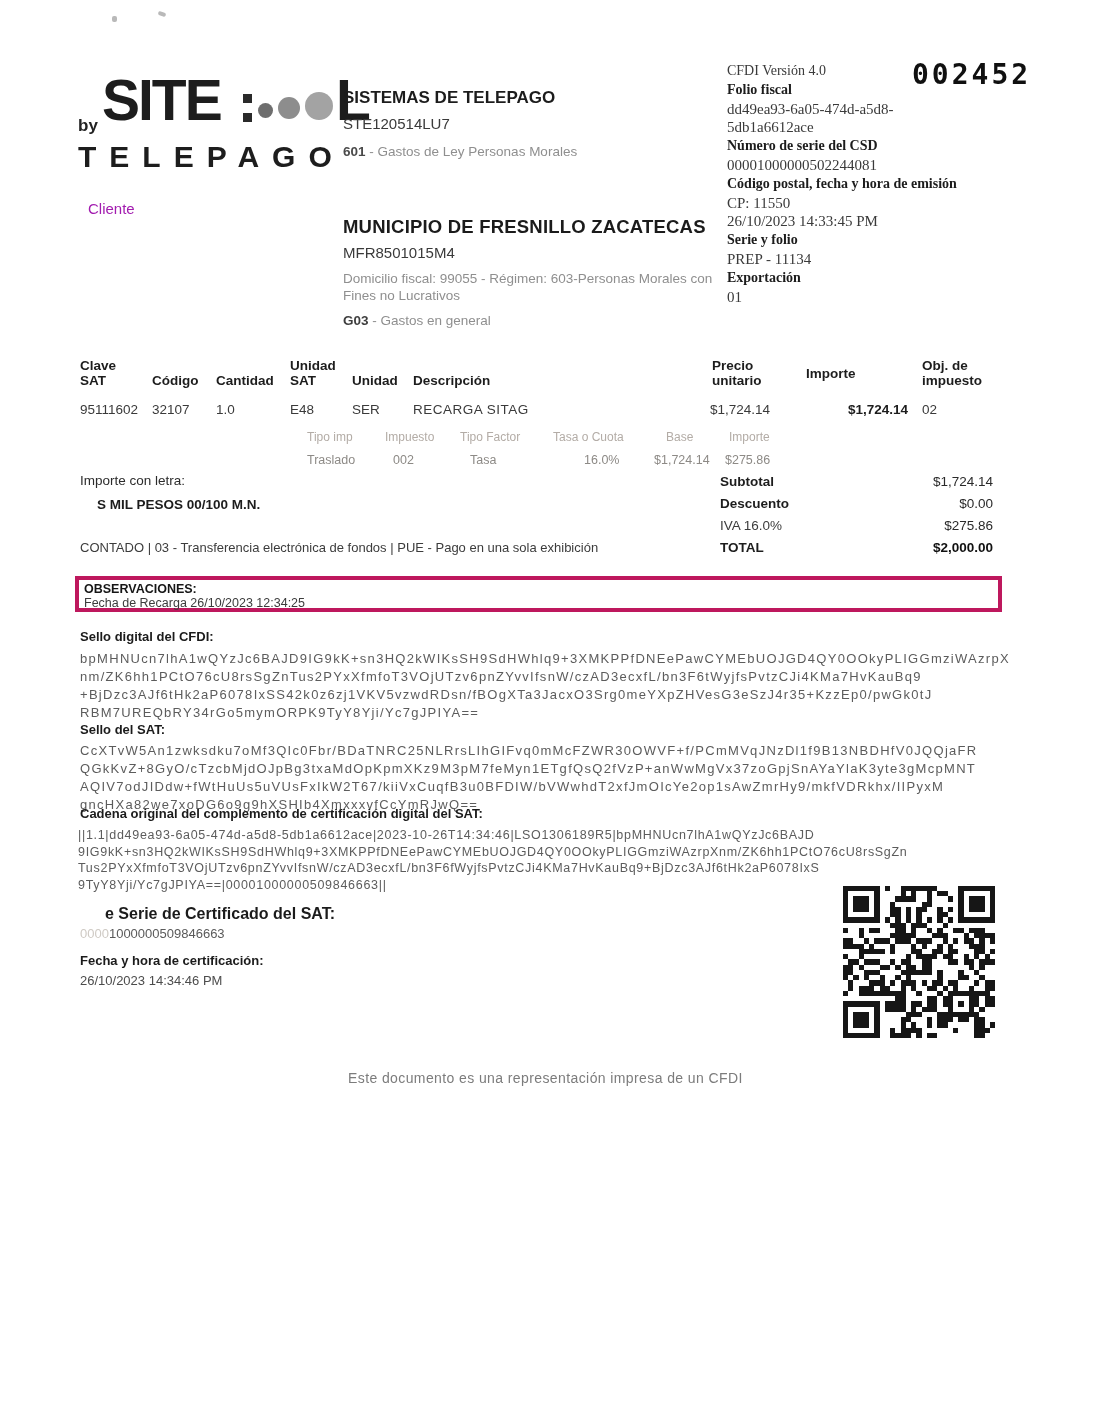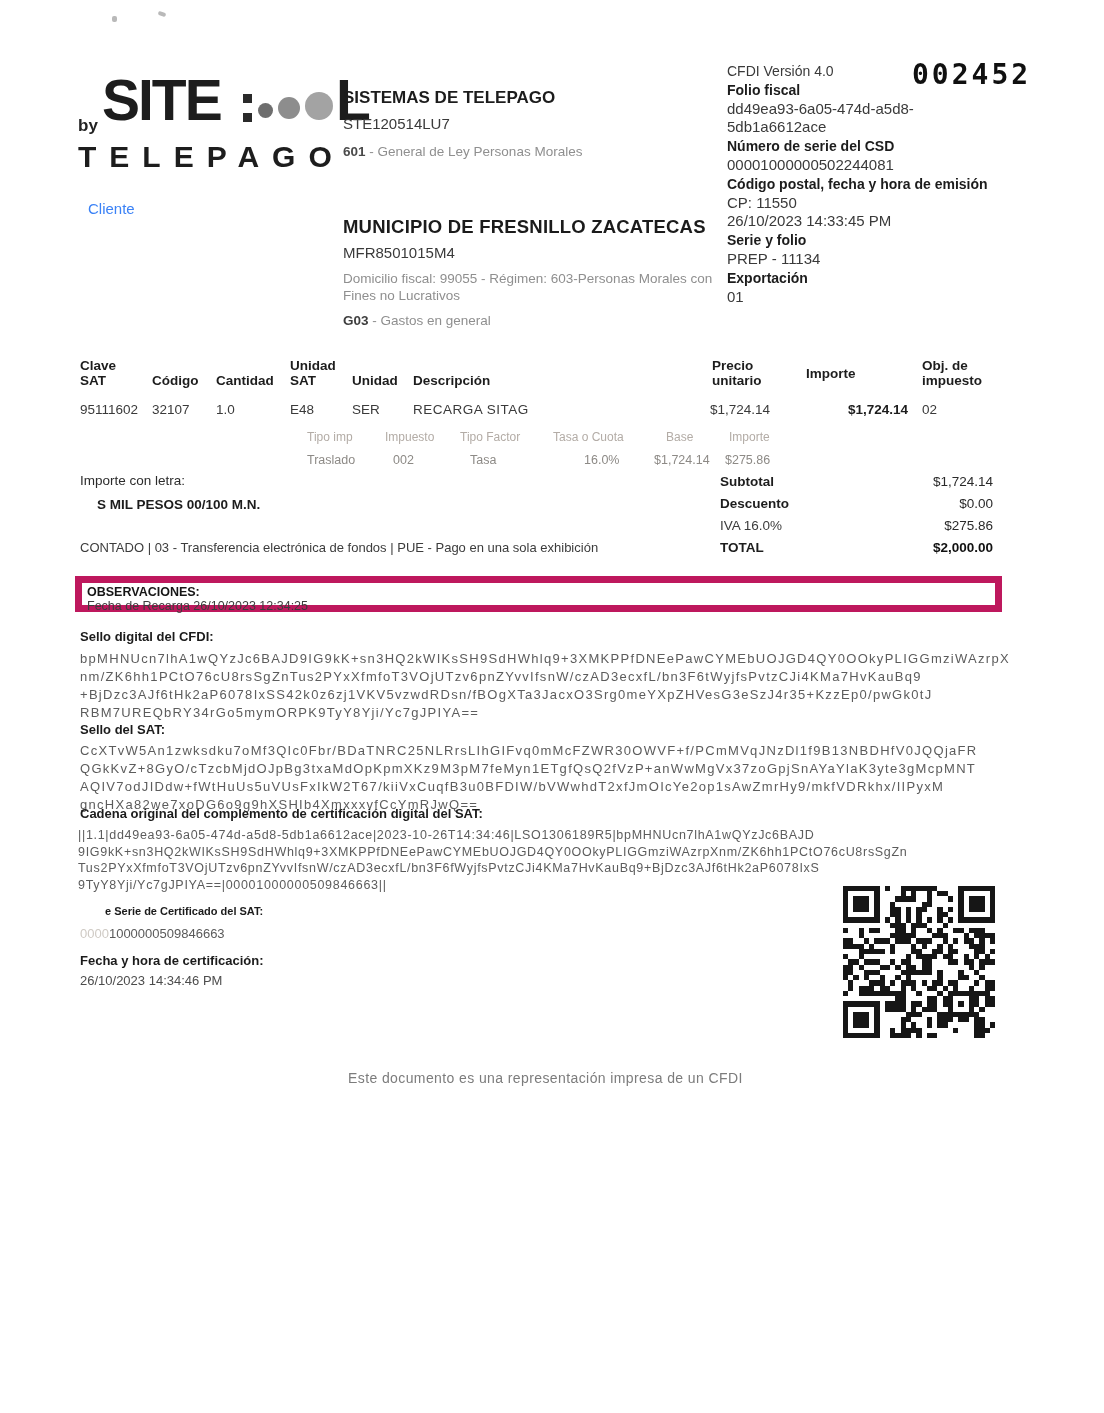--- a/index.html
+++ b/index.html
@@ -29,21 +29,21 @@
 
   
   .th { font-size:13.5px; font-weight:bold; color:#1d1d1d; line-height:15px; }
   .td { font-size:13.5px; color:#3a3a3a; }
   .tax-h { font-size:12px; color:#b3aca6; }
   .tax-v { font-size:12.5px; color:#8d8a86; }
 
   .tot-label { font-size:13.5px; color:#1d1d1d; }
   .tot-val { font-size:13.5px; color:#2a2a2a; text-align:right; width:143px; }
 
-  .obs-box { border:7px solid #be185d; }
+  .obs-box { border:4px solid #be185d; }
 
   .seal-head { font-size:13px; font-weight:bold; color:#1b1b1b; }
   .seal-text { font-size:13px; color:#5c5c5c; letter-spacing:1.3px; line-height:18px; }
   .cadena-text { font-size:12.5px; color:#5c5c5c; letter-spacing:0.7px; line-height:16.5px; }
 
   .footer-note { font-size:14px; color:#7c7c7c; letter-spacing:0.4px; }
   .artifact { background:#b9b9b9; }
 </style>
 </head>
 <body>
@@ -63,43 +63,43 @@
     <span class="dot" style="left:227px;top:24px;width:28px;height:28px;background:#a3a3a3;"></span>
     <span class="abs logo-word" style="left:258px;top:4px;">L</span>
     <span class="abs logo-sub" style="left:0;top:72px;">TELEPAGO</span>
   </div>
 
   <div class="abs" style="left:343px;top:88px;">
     <div class="issuer-name">SISTEMAS DE TELEPAGO</div>
     <div style="font-size:15px;color:#3a3a3a;margin-top:7px;">STE120514LU7</div>
     <div style="font-size:13.5px;margin-top:12px;">
       <span class="b" style="color:#4a4a4a;">601</span>
-      <span class="muted">- General de Ley Personas Morales</span>
+      <span class="muted">- Gastos de Ley Personas Morales</span>
     </div>
   </div>
 
-  <div class="abs" style="left:727px;top:62px;width:290px;">
+  <div class="abs" style="left:727px;top:62px;width:290px;font-family:Liberation Serif, serif;">
     <div class="fr-val" style="font-size:14px;">CFDI Versión 4.0</div>
     <div class="fr-label">Folio fiscal</div>
     <div class="fr-val">dd49ea93-6a05-474d-a5d8-</div>
     <div class="fr-val">5db1a6612ace</div>
     <div class="fr-label">Número de serie del CSD</div>
     <div class="fr-val">00001000000502244081</div>
     <div class="fr-label">Código postal, fecha y hora de emisión</div>
     <div class="fr-val">CP: 11550</div>
     <div class="fr-val">26/10/2023 14:33:45 PM</div>
     <div class="fr-label">Serie y folio</div>
     <div class="fr-val">PREP - 11134</div>
     <div class="fr-label">Exportación</div>
     <div class="fr-val">01</div>
   </div>
 
   <div class="abs stamp" style="left:912px;top:58px;">002452</div>
 
-  <div class="abs" style="left:88px;top:200px;font-size:15px;color:#3b82f6;">Cliente</div>
+  <div class="abs" style="left:88px;top:200px;font-size:15px;color:#a21caf;">Cliente</div>
 
   <div class="abs" style="left:343px;top:216px;width:400px;">
     <div class="b" style="font-size:18.5px;color:#1b1b1b;letter-spacing:0.2px;">MUNICIPIO DE FRESNILLO ZACATECAS</div>
     <div style="font-size:15px;color:#3a3a3a;margin-top:6px;">MFR8501015M4</div>
     <div class="muted" style="font-size:13.5px;margin-top:9px;line-height:17px;width:398px;">Domicilio fiscal: 99055 - Régimen: 603-Personas Morales con Fines no Lucrativos</div>
     <div style="font-size:13.5px;margin-top:9px;">
       <span class="b" style="color:#3e3e3e;">G03</span>
       <span class="muted">- Gastos en general</span>
     </div>
   </div>
@@ -186,21 +186,21 @@
   </div>
 
   <div class="abs seal-head" style="left:80px;top:806px;">Cadena original del complemento de certificación digital del SAT:</div>
   <div class="abs" style="left:78px;top:827px;width:960px;">
     <div class="cadena-text">||1.1|dd49ea93-6a05-474d-a5d8-5db1a6612ace|2023-10-26T14:34:46|LSO1306189R5|bpMHNUcn7lhA1wQYzJc6BAJD</div>
     <div class="cadena-text">9IG9kK+sn3HQ2kWIKsSH9SdHWhlq9+3XMKPPfDNEePawCYMEbUOJGD4QY0OOkyPLIGGmziWAzrpXnm/ZK6hh1PCtO76cU8rsSgZn</div>
     <div class="cadena-text">Tus2PYxXfmfoT3VOjUTzv6pnZYvvIfsnW/czAD3ecxfL/bn3F6fWyjfsPvtzCJi4KMa7HvKauBq9+BjDzc3AJf6tHk2aP6078IxS</div>
     <div class="cadena-text">9TyY8Yji/Yc7gJPIYA==|00001000000509846663||</div>
   </div>
 
-  <div class="abs b" style="left:105px;top:905px;font-size:11px;color:#1b1b1b;">e Serie de Certificado del SAT:</div>
+  <div class="abs b" style="left:105px;top:905px;font-size:16px;color:#1b1b1b;">e Serie de Certificado del SAT:</div>
   <div class="abs" style="left:80px;top:926px;font-size:13px;">
     <span style="color:#cfcac4;">0000</span><span style="color:#5a5a5a;">1000000509846663</span>
   </div>
 
   <div class="abs b" style="left:80px;top:953px;font-size:13px;color:#1b1b1b;">Fecha y hora de certificación:</div>
   <div class="abs" style="left:80px;top:973px;font-size:13px;color:#4c4c4c;">26/10/2023 14:34:46 PM</div>
 
   <div class="abs" style="left:843px;top:886px;width:152px;height:152px;"><svg xmlns="http://www.w3.org/2000/svg" width="152" height="152" viewBox="0 0 150.8 150.8" fill="#161616" shape-rendering="crispEdges">
         <rect x="0.0" y="0.0" width="5.2" height="5.2"></rect>
         <rect x="5.2" y="0.0" width="5.2" height="5.2"></rect>

